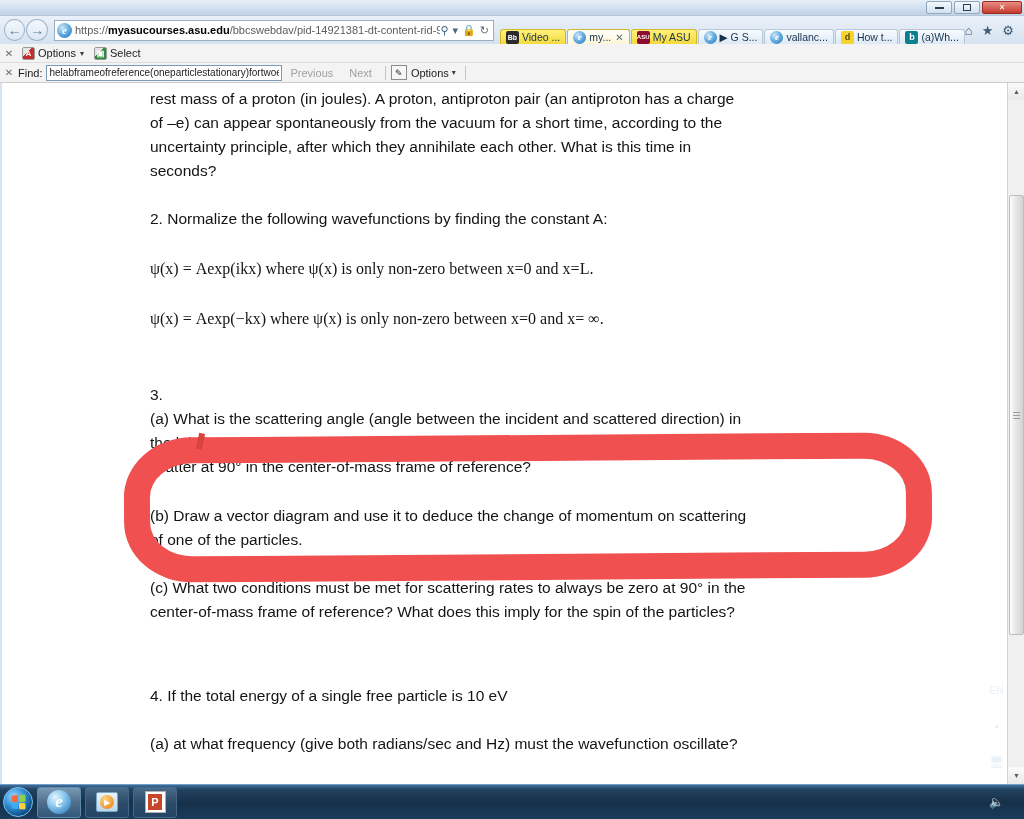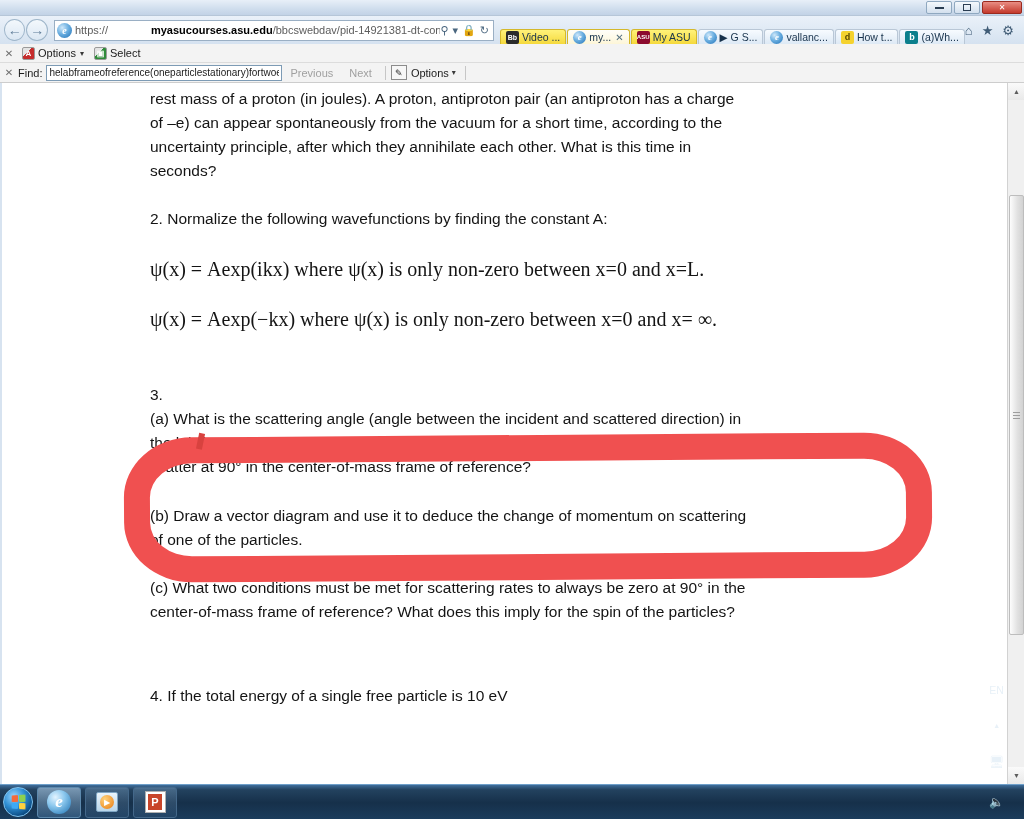--- a/index.html
+++ b/index.html
@@ -53,21 +53,21 @@
     display: flex; align-items: center; padding: 0 2px; overflow: hidden;
   }
   .ie-badge {
     width: 15px; height: 15px; border-radius: 50%; flex: 0 0 auto;
     background: radial-gradient(circle at 35% 32%, #cfe8fa 0%, #6aaee0 45%, #1f6fb5 100%);
     color: #fff; font-size: 10px; font-weight: bold; font-style: italic;
     display: flex; align-items: center; justify-content: center;
     font-family: "Liberation Serif", serif; margin-right: 3px;
   }
   .url { font-size: 11px; color: #2c2c2c; white-space: nowrap; flex: 1; overflow: hidden; }
-  .url b { color: #000; margin-left: 43px; }
+  .url b { color: #000; }
   .url .grey { color: #5c5c5c; }
   .addr-icons { display: flex; align-items: center; gap: 4px; padding-right: 2px; color: #4a667f; font-size: 11px; }
 
   
   .tabs { display: flex; align-items: flex-end; height: 28px; margin-left: 6px; gap: 1px; }
   .tab {
     height: 15px; display: flex; align-items: center; gap: 3px;
     padding: 0 5px; max-width: 74px;
     border: 1px solid #b9c7d6; border-bottom: none;
     border-radius: 3px 3px 0 0;
@@ -126,21 +126,21 @@
   .page {
     position: absolute; left: 0; top: 0; width: 1007px; height: 701px;
     background: #ffffff;
   }
   .doc {
     position: absolute; left: 148px; top: 0px; width: 730px;
     font-size: 15.5px; line-height: 24px; color: #141414;
     font-family: "Liberation Sans", sans-serif;
   }
   .para { margin: 0; }
-  .eq { font-family: "Liberation Serif", serif; font-size: 20px; }
+  .eq { font-family: "Liberation Serif", serif; font-size: 16px; }
 
   
   .annotation {
     position: absolute; left: 122px; top: 352px;
     width: 808px; height: 145px;
     border: 26px solid #f05050;
     border-radius: 68px / 60px;
     box-sizing: border-box;
     pointer-events: none;
     transform: rotate(-0.4deg);
@@ -337,20 +337,21 @@
         <p class="para">of one of the particles.</p>
 
         <div style="height:24px;"></div>
         <p class="para">(c) What two conditions must be met for scattering rates to always be zero at 90° in the</p>
         <p class="para">center-of-mass frame of reference?  What does this imply for the spin of the particles?</p>
 
         <div style="height:60px;"></div>
         <p class="para">4. If the total energy of a single free particle is 10 eV</p>
 
         <div style="height:24px;"></div>
+        <p class="para">(a) at what frequency (give both radians/sec and Hz) must the wavefunction oscillate?</p>
       </div>
 
       <div class="annotation"></div>
     </div>
   </div>
 
   <div class="vscroll">
     <div class="sc-arrow">▲</div>
     <div class="sc-thumb">
       <span class="grip">

